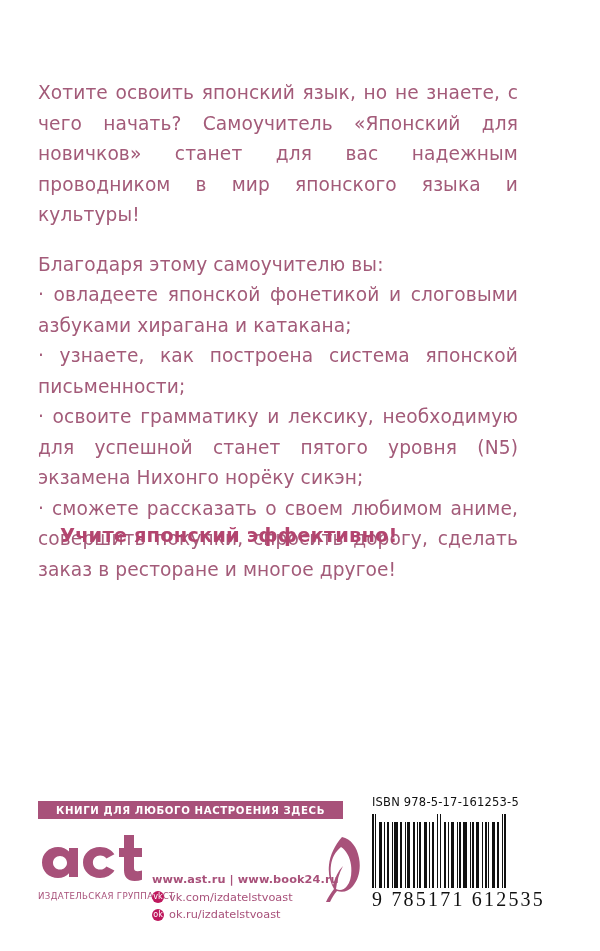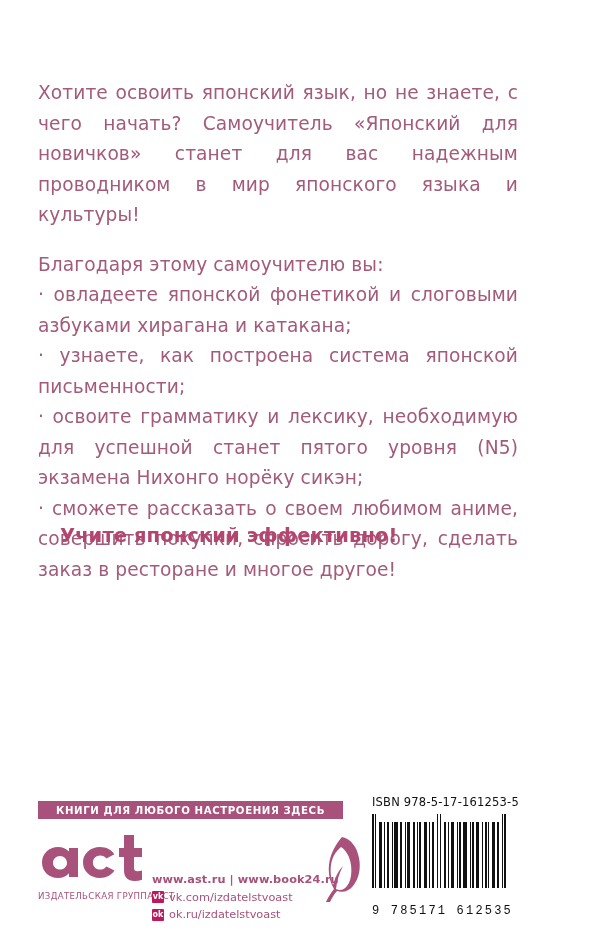--- a/index.html
+++ b/index.html
@@ -127,22 +127,22 @@
   }
   .sq {
     display: inline-flex;
     align-items: center;
     justify-content: center;
     width: 12px;
     height: 12px;
     background: #be185d;
     color: #ffffff;
     font-size: 8px;
-    font-weight: bold;
-    border-radius: 1px;
+    font-weight: normal;
+    border-radius: 6px;
     line-height: 1;
   }
 
   
   .feather {
     position: absolute;
     left: 320px;
     top: 40px;
     width: 40px;
     height: 78px;
@@ -166,25 +166,25 @@
   .barcode {
     display: flex;
     align-items: flex-end;
     height: 74px;
     gap: 0;
   }
   .barcode .bar {
     background: #111111;
   }
   .barcode-digits {
-    margin-top: 16px;
-    font-size: 12px;
+    margin-top: 0;
+    font-size: 20px;
     letter-spacing: 2.2px;
     color: #111111;
-    font-family: Liberation Mono, monospace;
+    font-family: Liberation Serif, serif;
   }
 </style>
 </head>
 <body>
 
 <div class="page">
 
   <div class="copy">
     <p class="para intro">Хотите освоить японский язык, но не знаете, с чего начать? Самоучитель «Японский для новичков» станет для вас надежным проводником в мир японского языка и культуры!</p>
     <p class="para tight">Благодаря этому самоучителю вы:</p>

